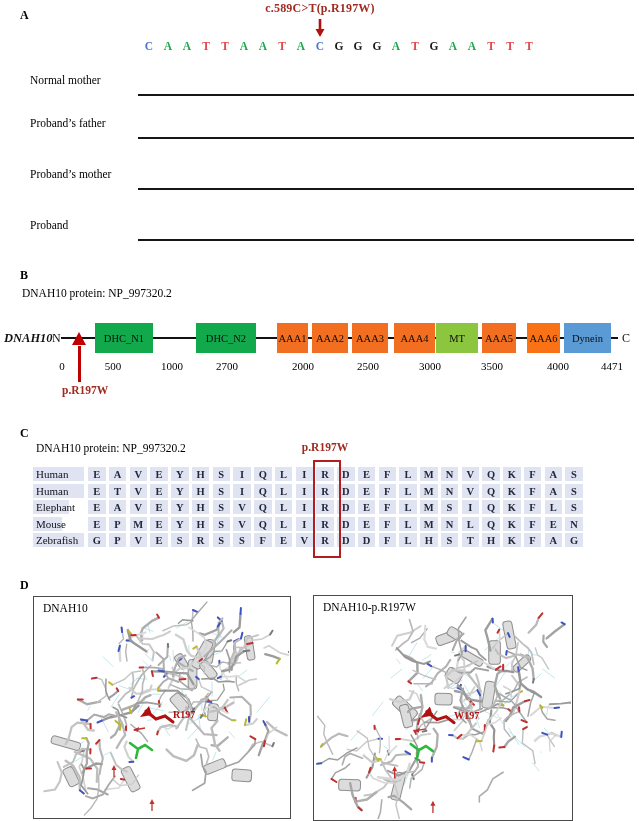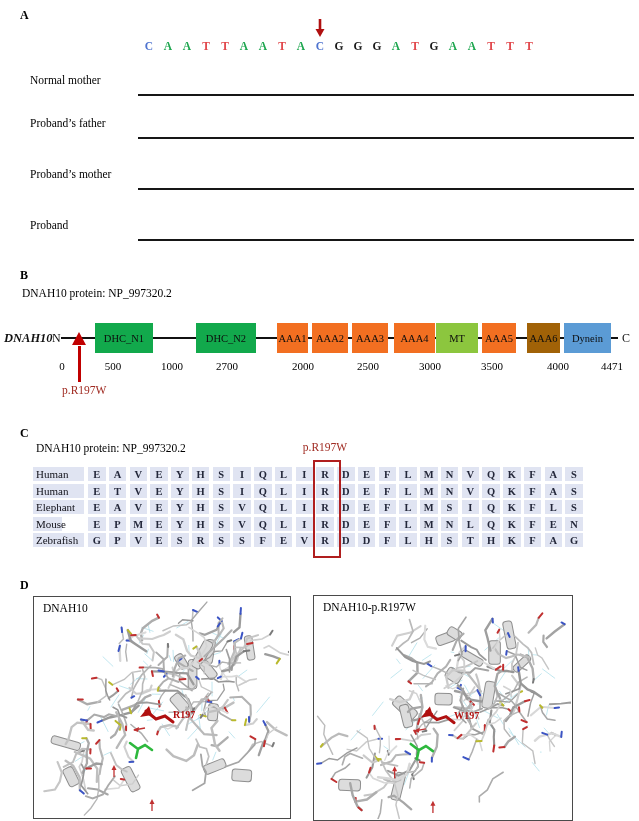--- a/index.html
+++ b/index.html
@@ -11,36 +11,37 @@
   .rowlabel{font-size:11.5px;color:#000;white-space:nowrap}
   .btitle{font-size:11.5px;color:#000}
   .gene{font-weight:bold;font-style:italic;font-size:12.5px}
   .term{font-size:12px}
   .bline{background:#111;height:2px}
   .domain{position:absolute;top:323px;height:30px;display:flex;align-items:center;justify-content:center;
           font-size:10.5px;color:#0d0d0d;white-space:nowrap}
   .tick{position:absolute;top:360px;transform:translateX(-50%);font-size:11px;color:#000}
   .tri{width:0;height:0;border-left:7px solid transparent;border-right:7px solid transparent;border-bottom:13px solid #c00000}
   .vline{width:2.5px;background:#c00000}
-  .vred{color:#a02b22;font-size:11.5px;font-weight:400}
+  .vred{color:#a02b22;font-size:11.5px;font-weight:700}
   .acell{position:absolute;height:14px;background:#e0e4f2;font-size:10.5px;font-weight:bold;color:#23273a;
          display:flex;align-items:center;justify-content:center}
   .scell{position:absolute;height:14px;background:#e0e4f2;font-size:11px;color:#101018;
          display:flex;align-items:center;justify-content:flex-start;padding-left:3px;box-sizing:border-box}
   .redbox{position:absolute;border:2.5px solid #b01e1e;background:transparent}
   .dbox{position:absolute;border:1.5px solid #4a4a4a;background:#fff;box-sizing:border-box}
   .dtitle{position:absolute;left:9px;top:5px;font-size:11.5px;color:#000;z-index:3}
   svg{display:block}
 </style>
 </head>
 <body>
 
 <div id="fig">
 
   <span class="abs plabel" style="left:20px;top:8px">A</span>
+  <div class="abs annot" style="left:160px;top:1px;width:320px">c.589C&gt;T(p.R197W)</div>
   <svg id="panelA" class="abs" style="left:0;top:0" width="639" height="262" viewBox="0 0 639 262">
       <g>
         <line x1="320" y1="19" x2="320" y2="30" stroke="#b01010" stroke-width="2.6"></line>
         <path d="M315.5 29 L324.5 29 L320 37 Z" fill="#b01010"></path>
       </g>
       <g font-family="&quot;Liberation Serif&quot;,serif" font-size="11.5" font-weight="bold" text-anchor="middle">
         <text x="149" y="50" fill="#4f74d0">C</text>
         <text x="168" y="50" fill="#1fa750">A</text>
         <text x="187" y="50" fill="#1fa750">A</text>
         <text x="206" y="50" fill="#e1474b">T</text>
@@ -214,21 +215,21 @@
   <div class="abs bline" style="left:61px;top:337px;width:557px"></div>
   <div id="domains">
       <div class="domain" style="left:95px;width:58px;background:#12a94c">DHC_N1</div>
       <div class="domain" style="left:196px;width:60px;background:#12a94c">DHC_N2</div>
       <div class="domain" style="left:277px;width:31px;background:#f26f21">AAA1</div>
       <div class="domain" style="left:312px;width:36px;background:#f26f21">AAA2</div>
       <div class="domain" style="left:352px;width:36px;background:#f26f21">AAA3</div>
       <div class="domain" style="left:394px;width:41px;background:#f26f21">AAA4</div>
       <div class="domain" style="left:436px;width:42px;background:#8cc63e">MT</div>
       <div class="domain" style="left:482px;width:34px;background:#f26f21">AAA5</div>
-      <div class="domain" style="left:527px;width:33px;background:#a16207">AAA6</div>
+      <div class="domain" style="left:527px;width:33px;background:#f97316">AAA6</div>
       <div class="domain" style="left:564px;width:47px;background:#5b9bd5">Dynein</div>
     </div>
   <div id="ticks">
       <div class="tick" style="left:62px">0</div>
       <div class="tick" style="left:113px">500</div>
       <div class="tick" style="left:172px">1000</div>
       <div class="tick" style="left:227px">2700</div>
       <div class="tick" style="left:303px">2000</div>
       <div class="tick" style="left:368px">2500</div>
       <div class="tick" style="left:430px">3000</div>
@@ -288,21 +289,21 @@
       <div class="acell" style="left:378.50px;top:484px;width:17.5px">F</div>
       <div class="acell" style="left:399.25px;top:484px;width:17.5px">L</div>
       <div class="acell" style="left:420.00px;top:484px;width:17.5px">M</div>
       <div class="acell" style="left:440.75px;top:484px;width:17.5px">N</div>
       <div class="acell" style="left:461.50px;top:484px;width:17.5px">V</div>
       <div class="acell" style="left:482.25px;top:484px;width:17.5px">Q</div>
       <div class="acell" style="left:503.00px;top:484px;width:17.5px">K</div>
       <div class="acell" style="left:523.75px;top:484px;width:17.5px">F</div>
       <div class="acell" style="left:544.50px;top:484px;width:17.5px">A</div>
       <div class="acell" style="left:565.25px;top:484px;width:17.5px">S</div>
-      <div class="scell" style="left:33px;top:500px;width:51px">Elephant</div>
+      <div class="scell" style="left:33px;top:500px;width:36px">Elephant</div>
       <div class="acell" style="left:88.00px;top:500px;width:17.5px">E</div>
       <div class="acell" style="left:108.75px;top:500px;width:17.5px">A</div>
       <div class="acell" style="left:129.50px;top:500px;width:17.5px">V</div>
       <div class="acell" style="left:150.25px;top:500px;width:17.5px">E</div>
       <div class="acell" style="left:171.00px;top:500px;width:17.5px">Y</div>
       <div class="acell" style="left:191.75px;top:500px;width:17.5px">H</div>
       <div class="acell" style="left:212.50px;top:500px;width:17.5px">S</div>
       <div class="acell" style="left:233.25px;top:500px;width:17.5px">V</div>
       <div class="acell" style="left:254.00px;top:500px;width:17.5px">Q</div>
       <div class="acell" style="left:274.75px;top:500px;width:17.5px">L</div>

